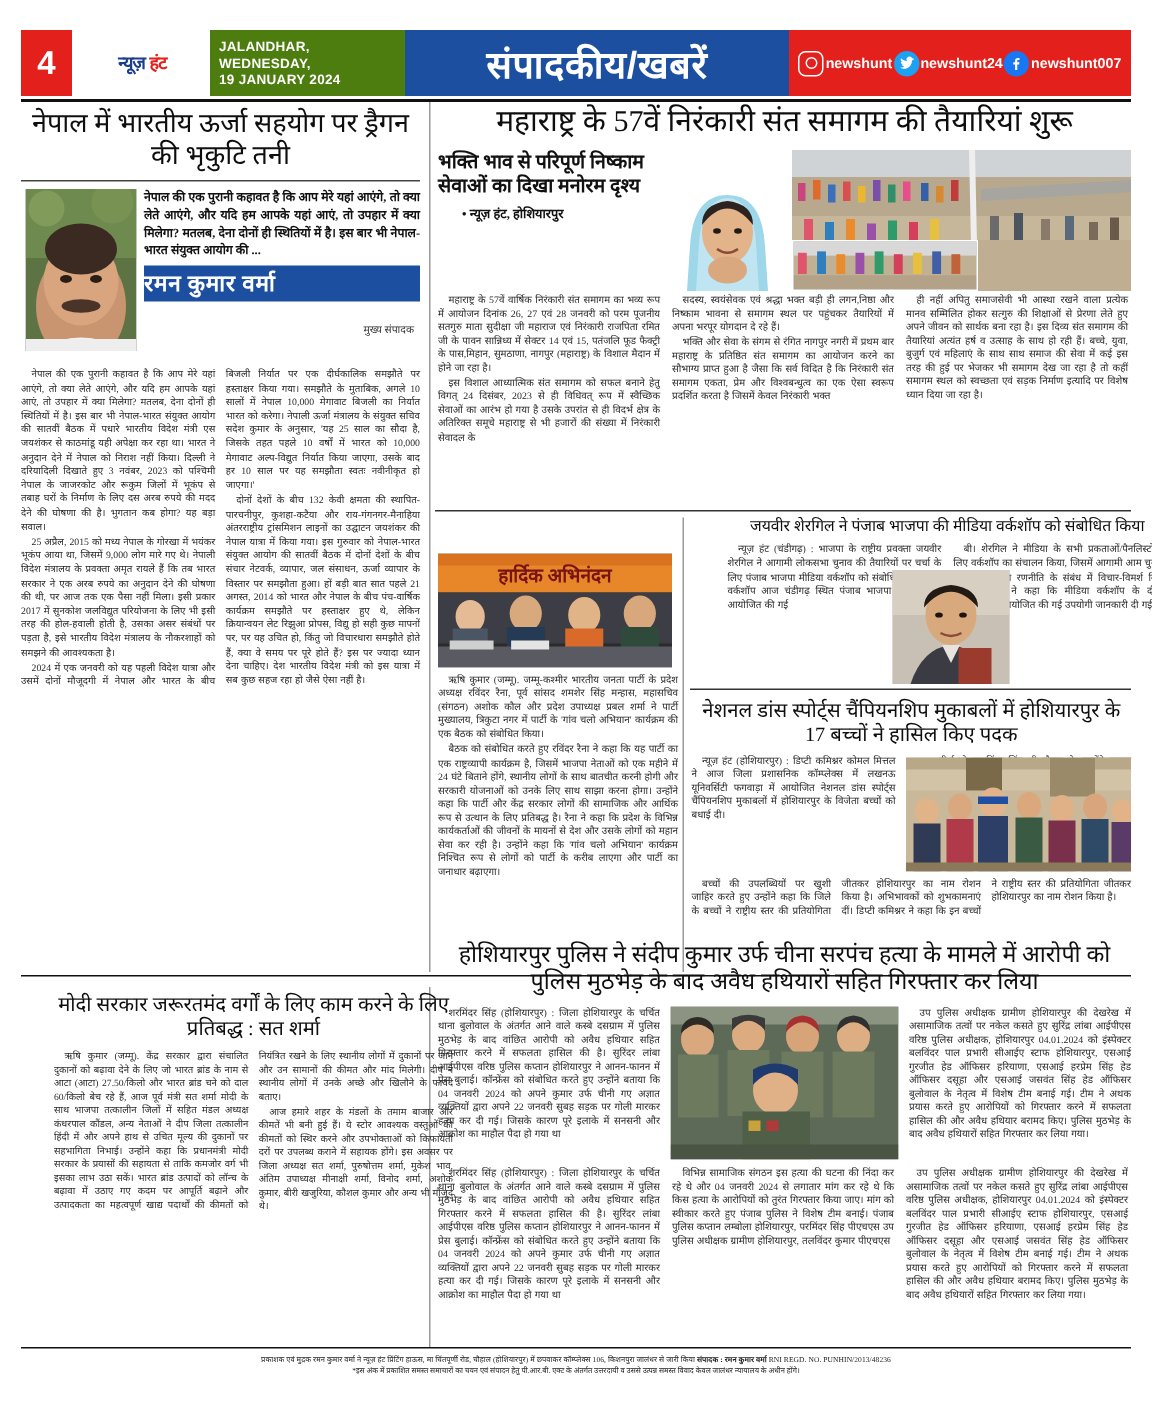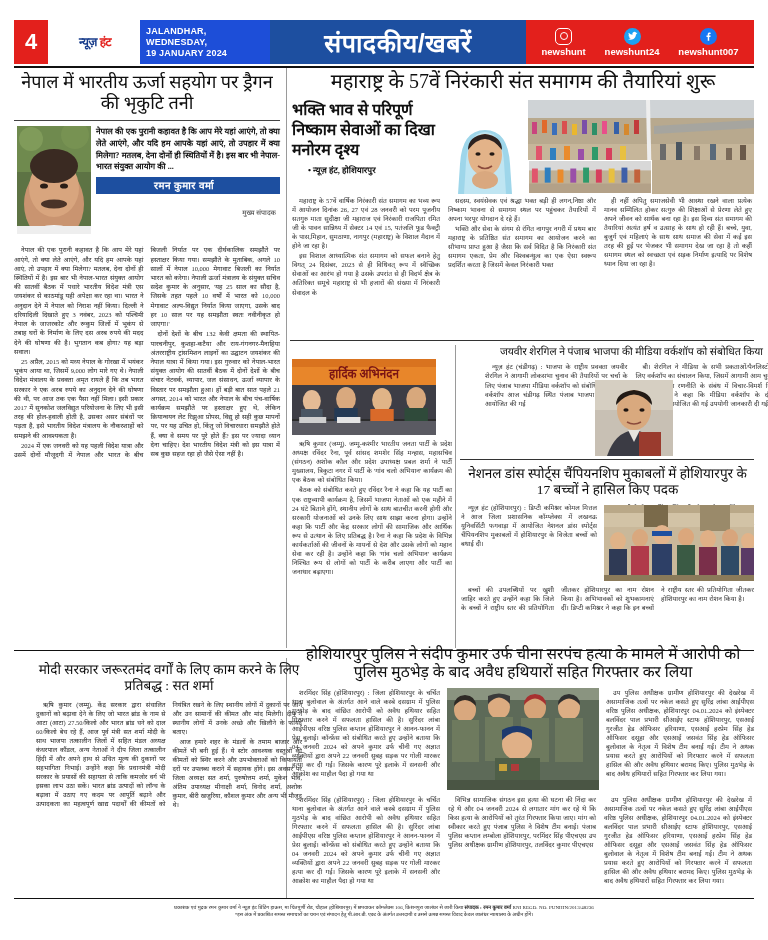--- a/index.html
+++ b/index.html
@@ -24,36 +24,36 @@
   .mh-logo {
     width: 92px; background: #ffffff; display:flex; align-items:center; justify-content:center;
     border-left: 2px solid #fff;
   }
   .mh-logo .lg {
     font-family:"Liberation Sans", sans-serif; font-weight:700; font-size:12px; line-height:1;
     color:#1a3e8c; letter-spacing:-0.5px; white-space:nowrap;
   }
   .mh-logo .lg .red { color:#e3201c; }
   .mh-date {
-    flex: 0 0 130px; background:#1d4ed8; color:#fff;
+    flex: 0 0 130px; background:#4d7c0f; color:#fff;
     font-family:"Liberation Sans", sans-serif; font-weight:700; font-size:9px;
     line-height:11px; letter-spacing:0.2px;
     display:flex; flex-direction:column; justify-content:center; padding-left:6px;
   }
   .mh-section {
     flex: 1 1 auto; background:#1d4fa0; color:#fff;
     display:flex; align-items:center; justify-content:center;
     font-family:"Liberation Sans", sans-serif; font-weight:700; font-size:25px;
     letter-spacing:0.5px;
   }
   .mh-social {
     flex: 0 0 228px; background:#e3201c; display:flex; align-items:center; justify-content:space-around;
     padding: 0 6px;
   }
-  .soc { display:flex; flex-direction:column; align-items:center; gap:1px; }
+  .soc { display:flex; flex-direction:row; align-items:center; gap:1px; }
   .soc .ico {
     width:17px; height:17px; border-radius:4px; display:flex; align-items:center;
     justify-content:center; font-family:"Liberation Sans",sans-serif; font-size:11px;
     font-weight:700; color:#fff;
   }
   .soc .ico.insta { background:#e3201c; border:1.5px solid #ffffff; border-radius:5px; }
   .soc .ico.insta .ring { width:8px;height:8px;border:1.4px solid #fff;border-radius:50%; }
   .soc .ico.tw { background:#1da1f2; border-radius:50%; }
   .soc .ico.fb { background:#1877f2; border-radius:50%; }
   .soc .lbl {
@@ -70,21 +70,21 @@
     font-family:"Liberation Serif", serif; font-weight:400; color:#0e0e0e;
     text-align:center; line-height:1.18;
   }
   .hl-xl { font-size:20px; }
   .hl-lg { font-size:18px; }
   .hl-md { font-size:13.5px; }
   .hl-sm { font-size:12px; }
   .hl-xs { font-size:10.5px; }
 
   .subhl {
-    font-family:"Liberation Serif", serif; font-weight:700; font-size:16px;
+    font-family:"Liberation Serif", serif; font-weight:700; font-size:13px;
     color:#111; line-height:1.25;
   }
   .byline {
     font-family:"Liberation Serif", serif; font-size:8.5px; font-weight:700; color:#111;
     margin: 4px 0 3px 16px;
   }
 
   
   .body {
     font-family:"Liberation Serif", serif;
@@ -96,22 +96,22 @@
   .body.c3 { column-count:3; column-gap:7px; }
   .body p { margin-bottom:1px; text-indent:7px; }
   .body p:first-child { text-indent:7px; }
 
   
   .photo { position:absolute; overflow:hidden; background:#b9b9b9; }
   .photo-inner { width:100%; height:100%; display:block; }
 
   
   .ed-name-bar {
-    background:#1d4fa0; color:#fff; text-align:center; padding:1px 8px 2px 0;
-    font-family:"Liberation Serif", serif; font-weight:700; font-size:10px;
+    background:#1d4fa0; color:#fff; text-align:left; padding:1px 8px 2px 0;
+    font-family:"Liberation Serif", serif; font-weight:700; font-size:15px;
     letter-spacing:0.5px;
   }
   .ed-role {
     text-align:right; font-family:"Liberation Serif", serif; font-size:7px;
     color:#333; padding-right:4px; margin-top:14px;
   }
 
   
   .footer {
     position:absolute; left:14px; top:904px; width:740px;
@@ -314,21 +314,21 @@
         <p>सदस्य, स्वयंसेवक एवं श्रद्धा भक्त बड़ी ही लगन,निष्ठा और निष्काम भावना से समागम स्थल पर पहुंचकर तैयारियों में अपना भरपूर योगदान दे रहे हैं।</p>
         <p>भक्ति और सेवा के संगम से रंगित नागपुर नगरी में प्रथम बार महाराष्ट्र के प्रतिष्ठित संत समागम का आयोजन करने का सौभाग्य प्राप्त हुआ है जैसा कि सर्व विदित है कि निरंकारी संत समागम एकता, प्रेम और विश्वबन्धुत्व का एक ऐसा स्वरूप प्रदर्शित करता है जिसमें केवल निरंकारी भक्त</p>
       </div>
       <div class="body" style="width:148px;">
         <p>ही नहीं अपितु समाजसेवी भी आस्था रखने वाला प्रत्येक मानव सम्मिलित होकर सत्गुरु की शिक्षाओं से प्रेरणा लेते हुए अपने जीवन को सार्थक बना रहा है। इस दिव्य संत समागम की तैयारियां अत्यंत हर्ष व उत्साह के साथ हो रही हैं। बच्चे, युवा, बुजुर्ग एवं महिलाएं के साथ साथ समाज की सेवा में कई इस तरह की हुई पर भेजकर भी समागम देख जा रहा है तो कहीं समागम स्थल को स्वच्छता एवं सड़क निर्माण इत्यादि पर विशेष ध्यान दिया जा रहा है।</p>
       </div>
     </div>
   </div>
 
   <div style="position:absolute; left:292px; top:346px; width:160px;">
-    <div class="photo" style="position:relative; margin-top:13px; width:144px; height:76px;">
+    <div class="photo" style="position:relative; margin-top:23px; width:156px; height:76px;">
       <svg class="photo-inner" viewBox="0 0 160 76" preserveAspectRatio="none">
         <rect width="160" height="76" fill="#2b2b2b"></rect>
         <rect x="0" y="0" width="160" height="26" fill="#e8862a"></rect>
         <rect x="0" y="0" width="160" height="8" fill="#d9731f"></rect>
         <text x="80" y="19" font-family="Liberation Serif, serif" font-size="13" font-weight="700" fill="#7a1414" text-anchor="middle">हार्दिक अभिनंदन</text>
         <rect x="0" y="26" width="160" height="34" fill="#3d3d45"></rect>
         <g>
           <ellipse cx="22" cy="42" rx="10" ry="11" fill="#e4bb95"></ellipse>
           <rect x="10" y="50" width="24" height="14" fill="#4a5663"></rect>
           <ellipse cx="60" cy="40" rx="11" ry="12" fill="#d9a97e"></ellipse>
@@ -416,21 +416,21 @@
   </div>
 
   <div style="position:absolute; left:14px; top:662px; width:266px;margin-left:22px;">
     <div class="hl hl-md">मोदी सरकार जरूरतमंद वर्गों के लिए काम करने के लिए प्रतिबद्ध : सत शर्मा</div>
     <div class="body c2" style="margin-top:6px; height:218px; font-size:6.4px; line-height:9px;">
       <p>ऋषि कुमार (जम्मू). केंद्र सरकार द्वारा संचालित दुकानों को बढ़ावा देने के लिए जो भारत ब्रांड के नाम से आटा (आटा) 27.50/किलो और भारत ब्रांड चने को दाल 60/किलो बेच रहे हैं, आज पूर्व मंत्री सत शर्मा मोदी के साथ भाजपा तत्कालीन जिलों में सहित मंडल अध्यक्ष कंधरपाल कौंडल, अन्य नेताओं ने दीप जिला तत्कालीन हिंदी में और अपने हाथ से उचित मूल्य की दुकानों पर सहभागिता निभाई। उन्होंने कहा कि प्रधानमंत्री मोदी सरकार के प्रयासों की सहायता से ताकि कमजोर वर्ग भी इसका लाभ उठा सकें। भारत ब्रांड उत्पादों को लॉन्च के बढ़ावा में उठाए गए कदम पर आपूर्ति बढ़ाने और उत्पादकता का महत्वपूर्ण खाद्य पदार्थों की कीमतों को नियंत्रित रखने के लिए स्थानीय लोगों में दुकानों पर जाने और उन सामानों की कीमत और मांद मिलेगी। दीप ने स्थानीय लोगों में उनके अच्छे और खिलौने के फायदे बताए।</p>
       <p>आज हमारे शहर के मंडलों के तमाम बाजार और कीमतें भी बनी हुई हैं। ये स्टोर आवश्यक वस्तुओं की कीमतों को स्थिर करने और उपभोक्ताओं को किफायती दरों पर उपलब्ध कराने में सहायक होंगे। इस अवसर पर जिला अध्यक्ष सत शर्मा, पुरुषोत्तम शर्मा, मुकेश भाव, अंतिम उपाध्यक्ष मीनाक्षी शर्मा, विनोद शर्मा, अशोक कुमार, बीरी खजुरिया, कौशल कुमार और अन्य भी मौजूद थे।</p>
     </div>
   </div>
 
-  <div style="position:absolute; left:292px; top:645px; width:462px;">
+  <div style="position:absolute; left:292px; top:628px; width:462px;">
     <div class="hl hl-lg" style="font-size:15.5px;">होशियारपुर पुलिस ने संदीप कुमार उर्फ चीना सरपंच हत्या के मामले में आरोपी को पुलिस मुठभेड़ के बाद अवैध हथियारों सहित गिरफ्तार कर लिया</div>
 
     <div style="position:relative; margin-top:6px;">
       <div class="photo" style="position:absolute; left:155px; top:0; width:152px; height:102px;">
         <svg class="photo-inner" viewBox="0 0 152 102" preserveAspectRatio="none">
           <rect width="152" height="102" fill="#5d6a58"></rect>
           <rect x="0" y="0" width="152" height="12" fill="#8a9480"></rect>
           <g>
             <ellipse cx="18" cy="22" rx="11" ry="12" fill="#d9a87e"></ellipse>
             <path d="M7 18 Q18 6 29 18 Q29 8 18 7 Q7 8 7 18Z" fill="#2e2a26"></path>

